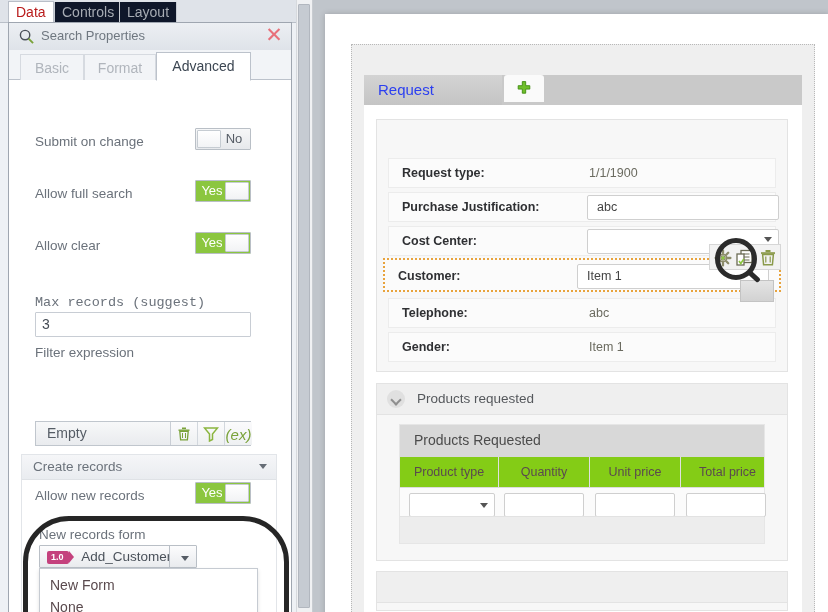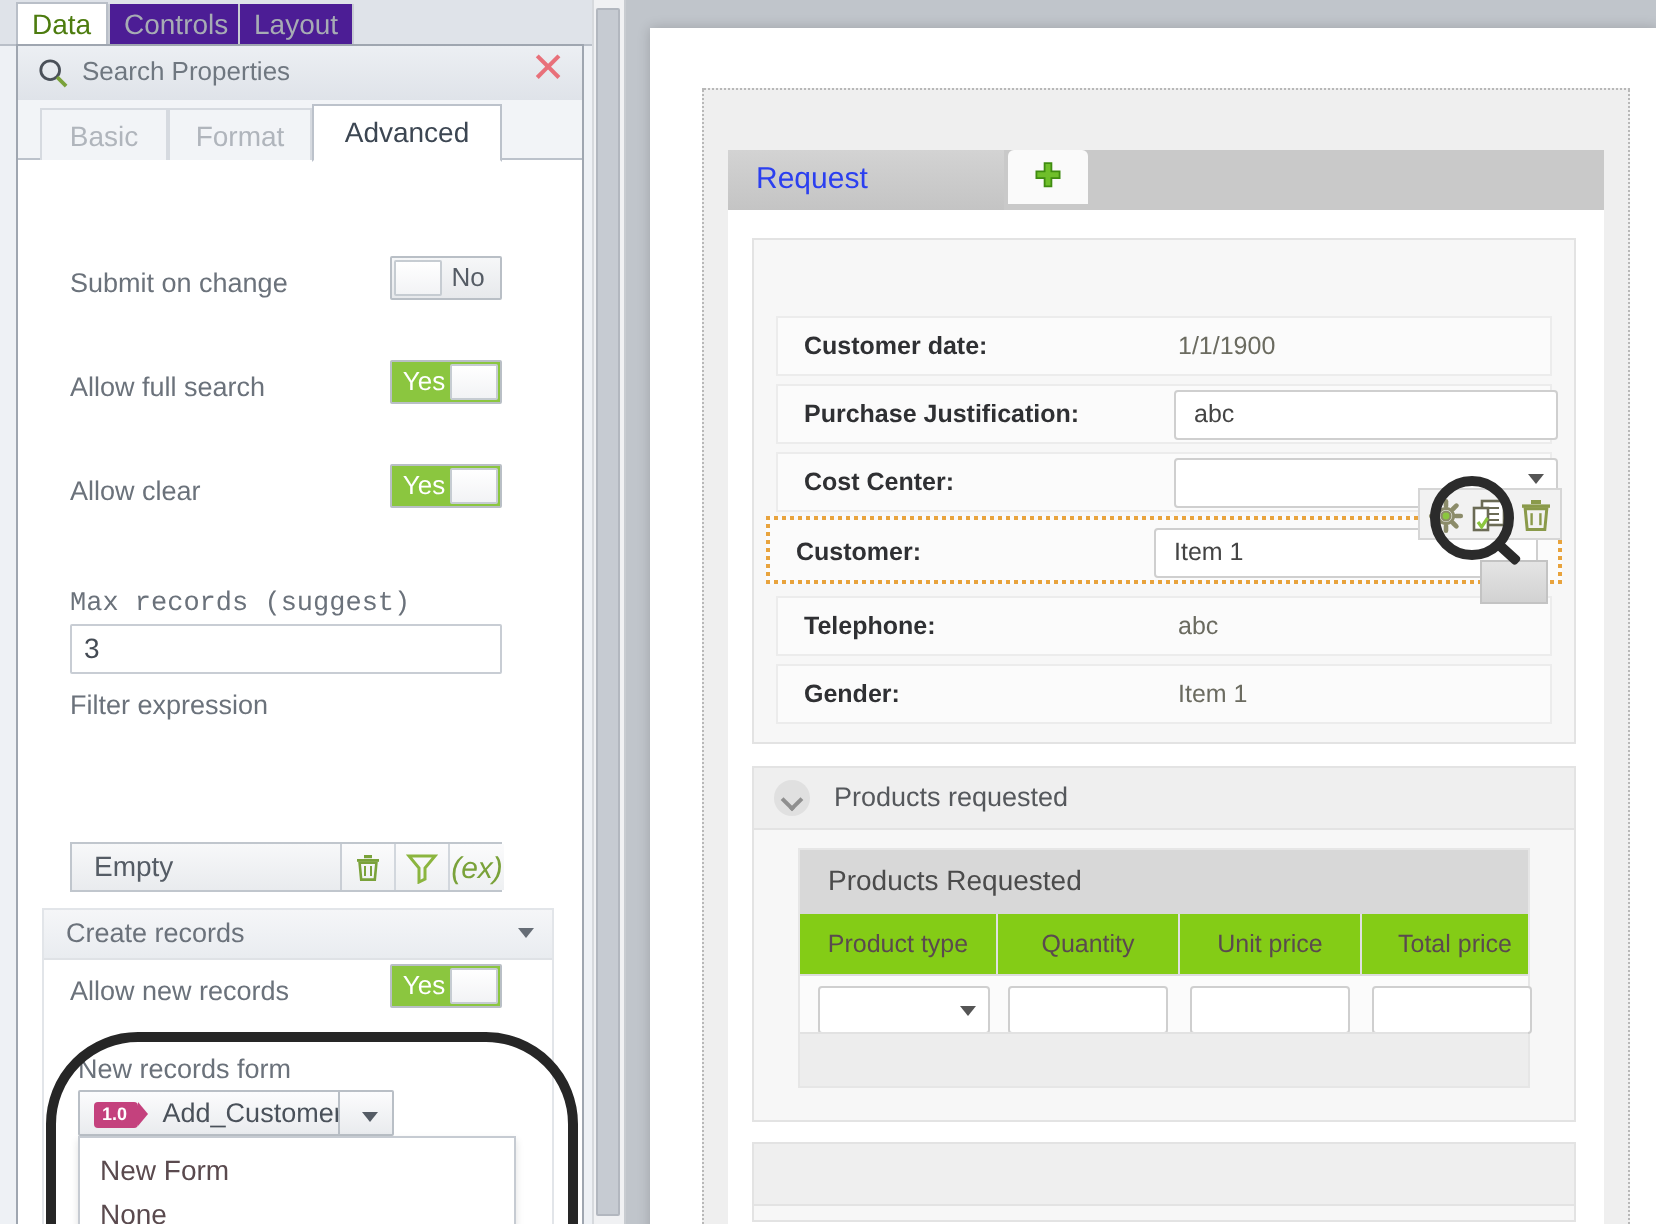--- a/index.html
+++ b/index.html
@@ -18,24 +18,24 @@
   #panel-tabs{
     position:absolute;left:0;top:0;width:296px;height:22px;
     background:#dfe3e9;
     border-bottom:1px solid #b9bfc8;
   }
   .ptab{
     position:absolute;top:2px;height:20px;line-height:20px;
     font-size:14px;color:#a7acb4;padding:0 7px;
     border-left:1px solid #c8ccd3;border-right:1px solid #c8ccd3;
     box-sizing:border-box;
-    background:#4c1d95;
+    background:#0f172a;
   }
   .ptab.active{
-    background:#ffffff;color:#4d7c0f;border-left:1px solid #b9bfc8;
+    background:#ffffff;color:#b91c1c;border-left:1px solid #b9bfc8;
     border-right:1px solid #b9bfc8;border-top:1px solid #b9bfc8;
     top:1px;height:22px;line-height:21px;
   }
   #ptab0{left:8px;}
   #ptab1{left:54px;}
   #ptab2{left:119px;}
 
   #prop-frame{
     position:absolute;left:8px;top:22px;width:284px;height:590px;
     background:#ffffff;border:1px solid #9fa6b0;border-bottom:none;
@@ -502,21 +502,21 @@
             <path d="M5.3 0.6 h3.4 v4.1 h4.1 v3.4 h-4.1 v4.1 h-3.4 v-4.1 h-4.1 v-3.4 h4.1 z" fill="#6fbf2a" stroke="#3f8c10" stroke-width="0.9"></path>
           </svg>
         </div>
       </div>
 
       <div id="form-inner">
 
         <div class="section" style="top:14px;height:253px;">
 
           <div class="frow" style="top:38px;">
-            <div class="flabel">Customer date:</div>
+            <div class="flabel">Request type:</div>
             <div class="fvalue">1/1/1900</div>
           </div>
 
           <div class="frow" style="top:72px;">
             <div class="flabel">Purchase Justification:</div>
             <div id="red-cursor"></div>
             <div class="finput" style="width:192px;">abc</div>
           </div>
 
           <div class="frow" style="top:106px;">

